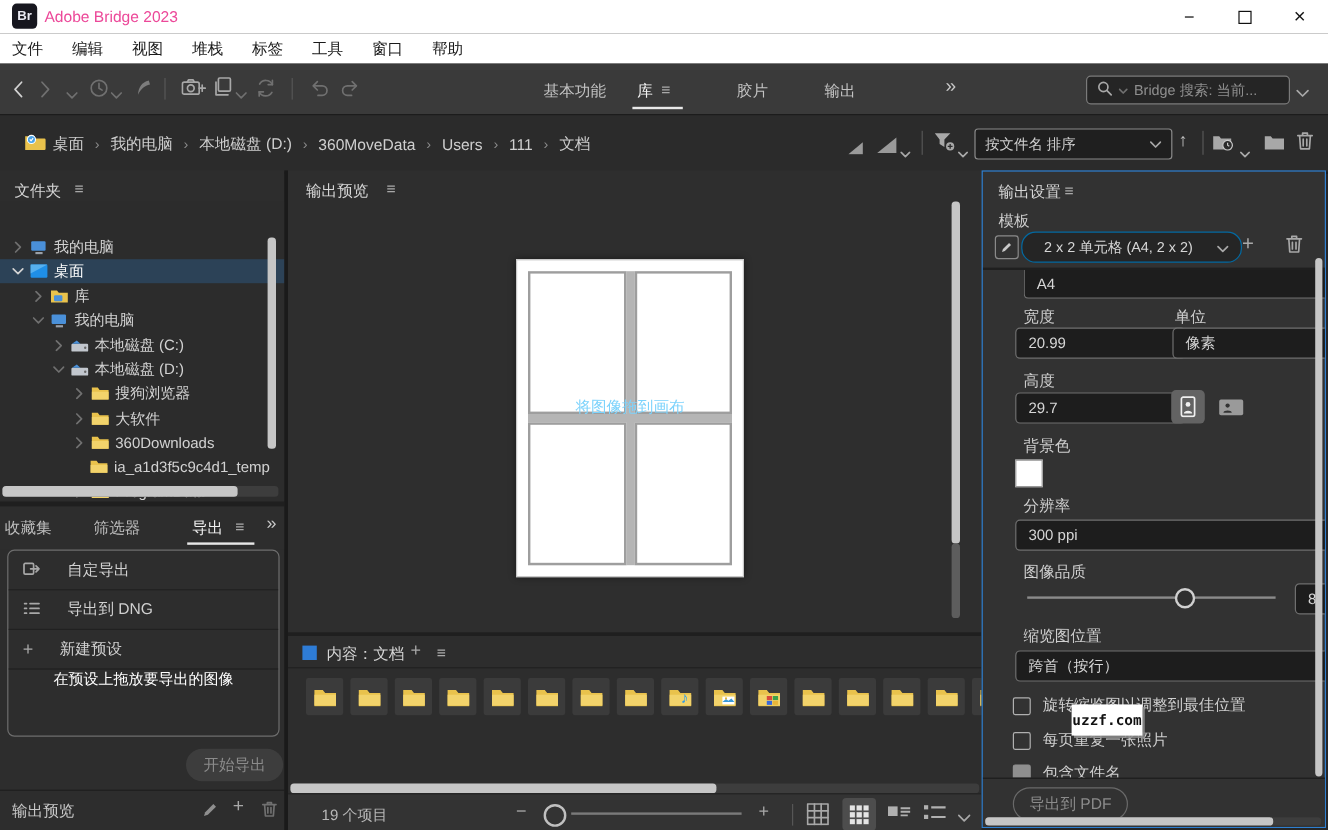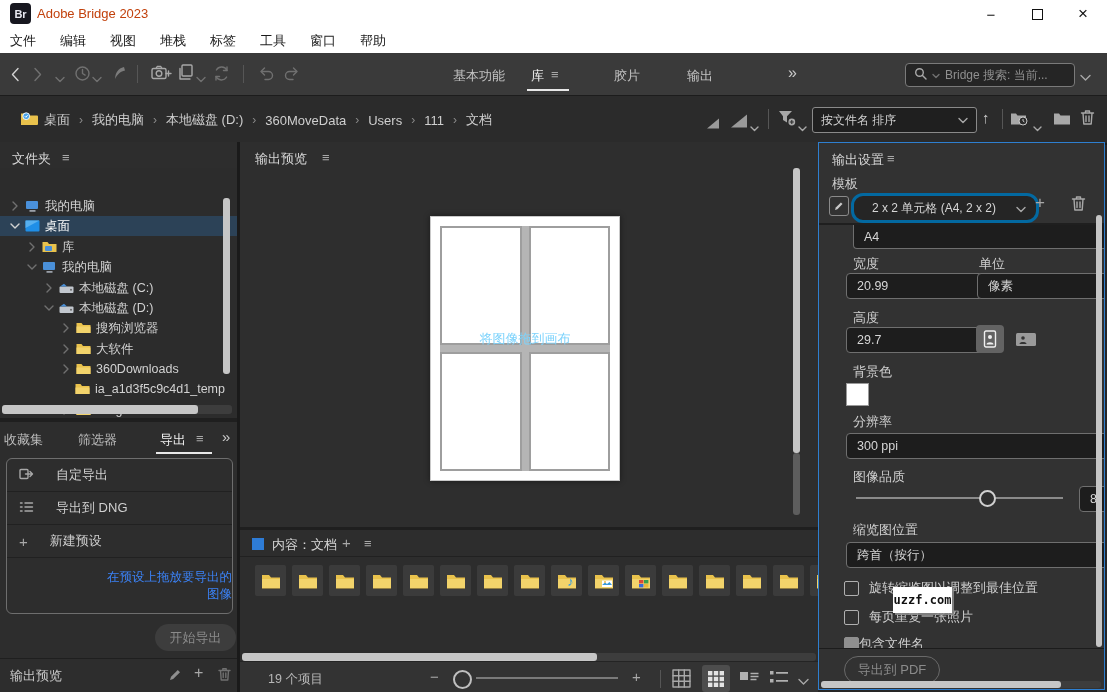--- a/index.html
+++ b/index.html
@@ -60,21 +60,21 @@
              font-size:12px;display:flex;align-items:center;justify-content:center;
              box-shadow:2px 2px 0 rgba(140,140,140,.85);z-index:50;}
 </style>
 </head>
 <body>
 
 <div id="app">
 
   <div class="titlebar r">
     <span class="brlogo r" style="left:10px;top:3px">Br</span>
-    <span class="r" style="left:37px;top:6px;color:#c2410c;">Adobe Bridge 2023</span>
+    <span class="r" style="left:37px;top:6px;color:#ec4899;">Adobe Bridge 2023</span>
     <span class="wbtn r" style="left:968px;top:0">−</span>
     <span class="wbtn r" style="left:1014px;top:0">
         <span class="maxbox"></span>
       </span>
     <span class="wbtn r" style="left:1060px;top:0;font-size:17px">×</span>
   </div>
 
   <div class="menubar r">
     <span>文件</span>
     <span>编辑</span>
@@ -364,21 +364,21 @@
       <div class="exprow">
         <span><svg class="ic" width="15" height="12">
               <path d="M1.5 2h1.6M1.5 6h1.6M1.5 10h1.6M6 2h7.5M6 6h7.5M6 10h7.5"></path>
             </svg></span>
         <span>导出到 DNG</span>
       </div>
       <div class="exprow">
         <span class="glyph" style="font-size:15px">+</span>
         <span>新建预设</span>
       </div>
-      <div style="height:56px;display:flex;flex-direction:column;align-items:flex-end;justify-content:center;color:#3b82f6;font-size:12.5px">
+      <div style="height:56px;display:flex;flex-direction:row;align-items:flex-start;justify-content:center;color:#ffffff;font-size:12.5px">
         <span>在预设上拖放要导出的</span>
         <span>图像</span>
       </div>
     </div>
     <div class="pillbtn r" style="left:155px;top:482px;width:81px;height:27px;background:#3d3d3d;color:#8b8b8b">开始导出</div>
     <div class="r" style="left:0;top:516px;width:237px;height:34px;border-top:1px solid #1f1f1f">
       <span class="r" style="left:10px;top:8px;color:#c8c8c8">输出预览</span>
       <span class="r" style="left:168px;top:9px"><svg width="14" height="14">
             <path d="M2 12l1-3.2L9.8 2 12 4.2 5.2 11z" fill="#8f8f8f"></path>
           </svg></span>
@@ -576,21 +576,21 @@
     <span class="phead r" style="left:13px;top:8px">输出设置</span>
     <span class="glyph r" style="left:68px;top:8px">≡</span>
 
     <span class="olabel r" style="left:13px;top:32px">模板</span>
 
     <span class="r" style="left:10px;top:53px;width:18px;height:18px;border:1px solid #8a8a8a;border-radius:3px;display:flex;align-items:center;justify-content:center">
       <svg width="10" height="10">
           <path d="M1 9l.8-2.4L6.9 1.5 8.5 3.1 3.4 8.2z" fill="#c9c9c9"></path>
         </svg>
     </span>
-    <div class="r" style="left:32px;top:50px;width:162px;height:24px;background:#252525;border:3px solid #0369a1;border-radius:12px;display:flex;align-items:center;padding:0 10px;gap:12px">
+    <div class="r" style="left:32px;top:50px;width:162px;height:24px;background:#252525;border:1px solid #0369a1;border-radius:12px;display:flex;align-items:center;padding:0 10px;gap:12px">
       <span style="flex:1;text-align:center;font-size:12px;color:#d6d6d6">2 x 2 单元格 (A4, 2 x 2)</span>
       <span><svg class="ic" width="10" height="7">
             <path d="M1 1.5l4 4 4-4"></path>
           </svg></span>
     </div>
     <span class="glyph r" style="left:216px;top:50px;font-size:17px">+</span>
     <span class="r" style="left:252px;top:52px"><svg class="ic" width="15" height="17">
           <path d="M1.5 4h12M5.5 4V2h4v2M3 4l.8 11h7.4L12 4M6 7v5.5M9 7v5.5"></path>
         </svg></span>
 
@@ -649,21 +649,21 @@
     </div>
 
     <div class="r" style="left:25px;top:436px;display:flex;align-items:center;gap:10px">
       <span class="chk"></span>
       <span style="font-size:13px">旋转缩览图以调整到最佳位置</span>
     </div>
     <div class="r" style="left:25px;top:465px;display:flex;align-items:center;gap:10px">
       <span class="chk"></span>
       <span style="font-size:13px">每页重复一张照片</span>
     </div>
-    <div class="r" style="left:25px;top:492px;display:flex;align-items:center;">
+    <div class="r" style="left:25px;top:492px;display:flex;align-items:center;gap:10px">
       <span class="chk filled"></span>
       <span style="font-size:13px">包含文件名</span>
     </div>
 
     <div class="r" style="left:0;top:505px;width:287px;height:41px;background:#323232;border-top:1px solid #1c1c1c;z-index:20">
       <div class="pillbtn r" style="left:25px;top:7px;width:94px;height:26px;border:1px solid #696969;color:#8b8b8b">导出到 PDF</div>
     </div>
 
     <div class="sb r" style="left:277px;top:72px;width:6px;height:432px;z-index:25"></div>
     <div class="sbtrack r" style="left:2px;top:538px;width:280px;height:7px;z-index:25">

